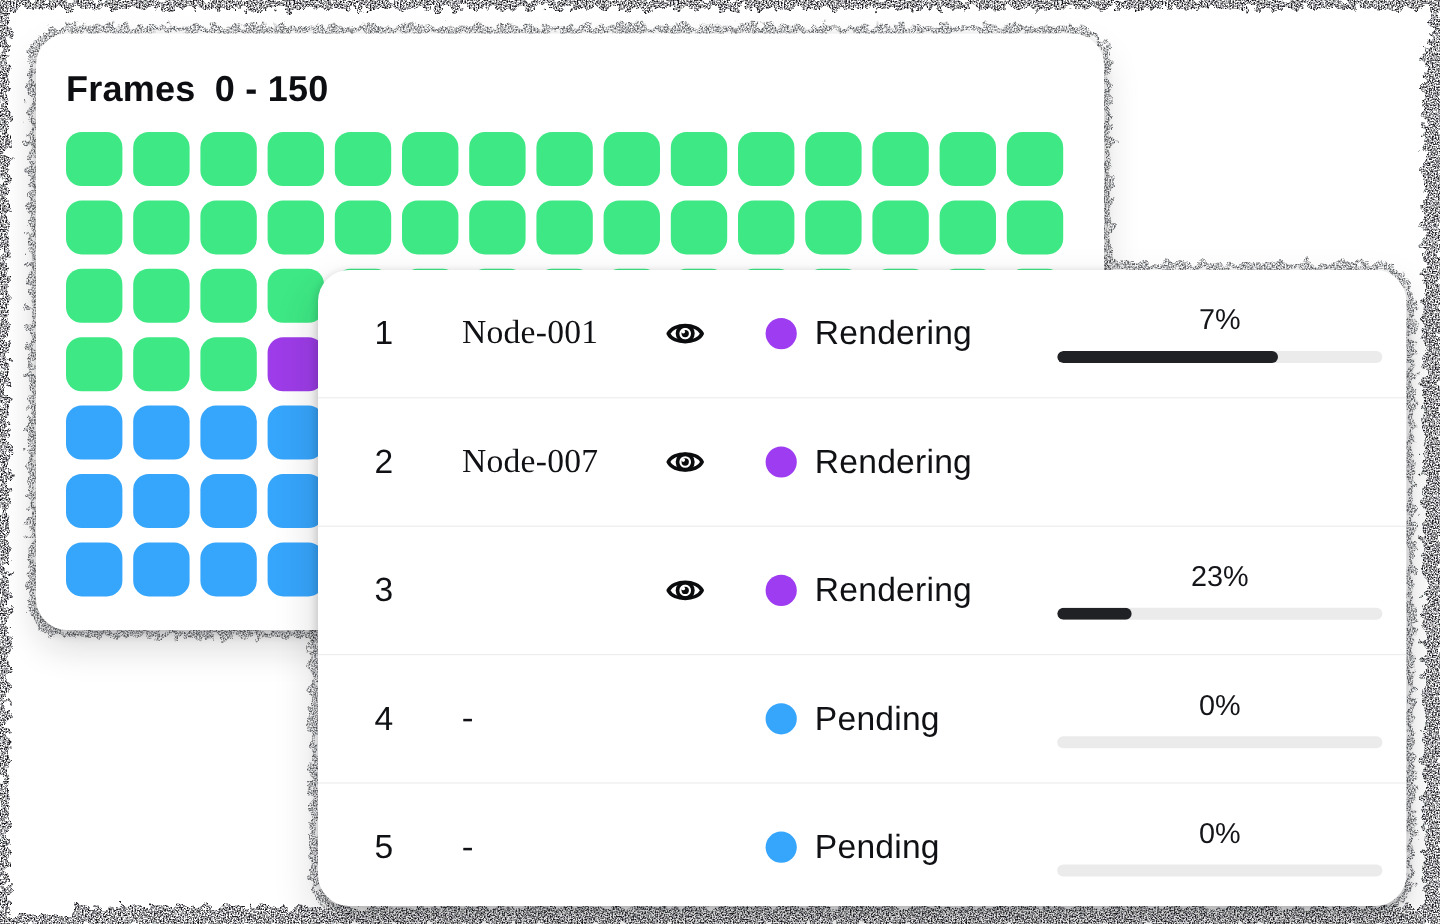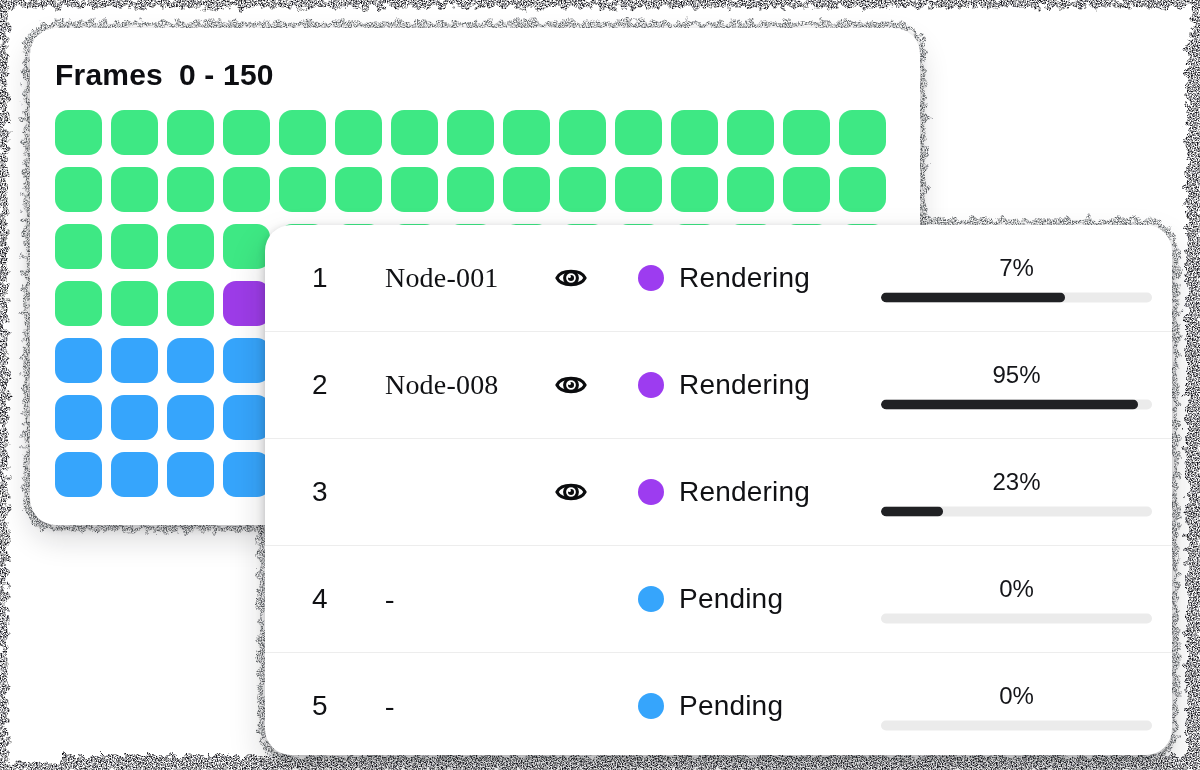--- a/index.html
+++ b/index.html
@@ -229,37 +229,31 @@
     <div class="progress-col">
       <div class="pct">7%</div>
       <div class="track" style="background: rgb(235, 235, 235);">
         <div class="fill" style="background: rgb(32, 33, 36); width: 68%;"></div>
       </div>
     </div>
   </div>
 
   <div class="node-row">
     <div class="col-num">2</div>
-    <div class="col-name">Node-008</div>
+    <div class="col-name">Node-007</div>
     <div class="col-eye">
       <svg width="36" height="32" viewBox="0 0 24 22" aria-hidden="true">
         <path d="M2.3 11 C5.4 4.9 18.6 4.9 21.7 11 C18.6 17.1 5.4 17.1 2.3 11 Z" fill="none" stroke="#0b0c0e" stroke-width="2.1" stroke-linejoin="round"></path>
         <circle cx="12" cy="11" r="4.4" fill="none" stroke="#0b0c0e" stroke-width="2.1"></circle>
         <circle cx="12" cy="11" r="2.1" fill="#0b0c0e"></circle>
         <circle cx="10.9" cy="9.9" r="1.05" fill="#ffffff"></circle>
       </svg>
     </div>
     <span class="dot" style="background: rgb(157, 60, 240);"></span>
     <div class="col-status">Rendering</div>
-    <div class="progress-col">
-      <div class="pct">95%</div>
-      <div class="track" style="background: rgb(235, 235, 235);">
-        <div class="fill" style="background: rgb(32, 33, 36); width: 95%;"></div>
-      </div>
-    </div>
   </div>
 
   <div class="node-row">
     <div class="col-num">3</div>
     <div class="col-eye">
       <svg width="36" height="32" viewBox="0 0 24 22" aria-hidden="true">
         <path d="M2.3 11 C5.4 4.9 18.6 4.9 21.7 11 C18.6 17.1 5.4 17.1 2.3 11 Z" fill="none" stroke="#0b0c0e" stroke-width="2.1" stroke-linejoin="round"></path>
         <circle cx="12" cy="11" r="4.4" fill="none" stroke="#0b0c0e" stroke-width="2.1"></circle>
         <circle cx="12" cy="11" r="2.1" fill="#0b0c0e"></circle>
         <circle cx="10.9" cy="9.9" r="1.05" fill="#ffffff"></circle>

